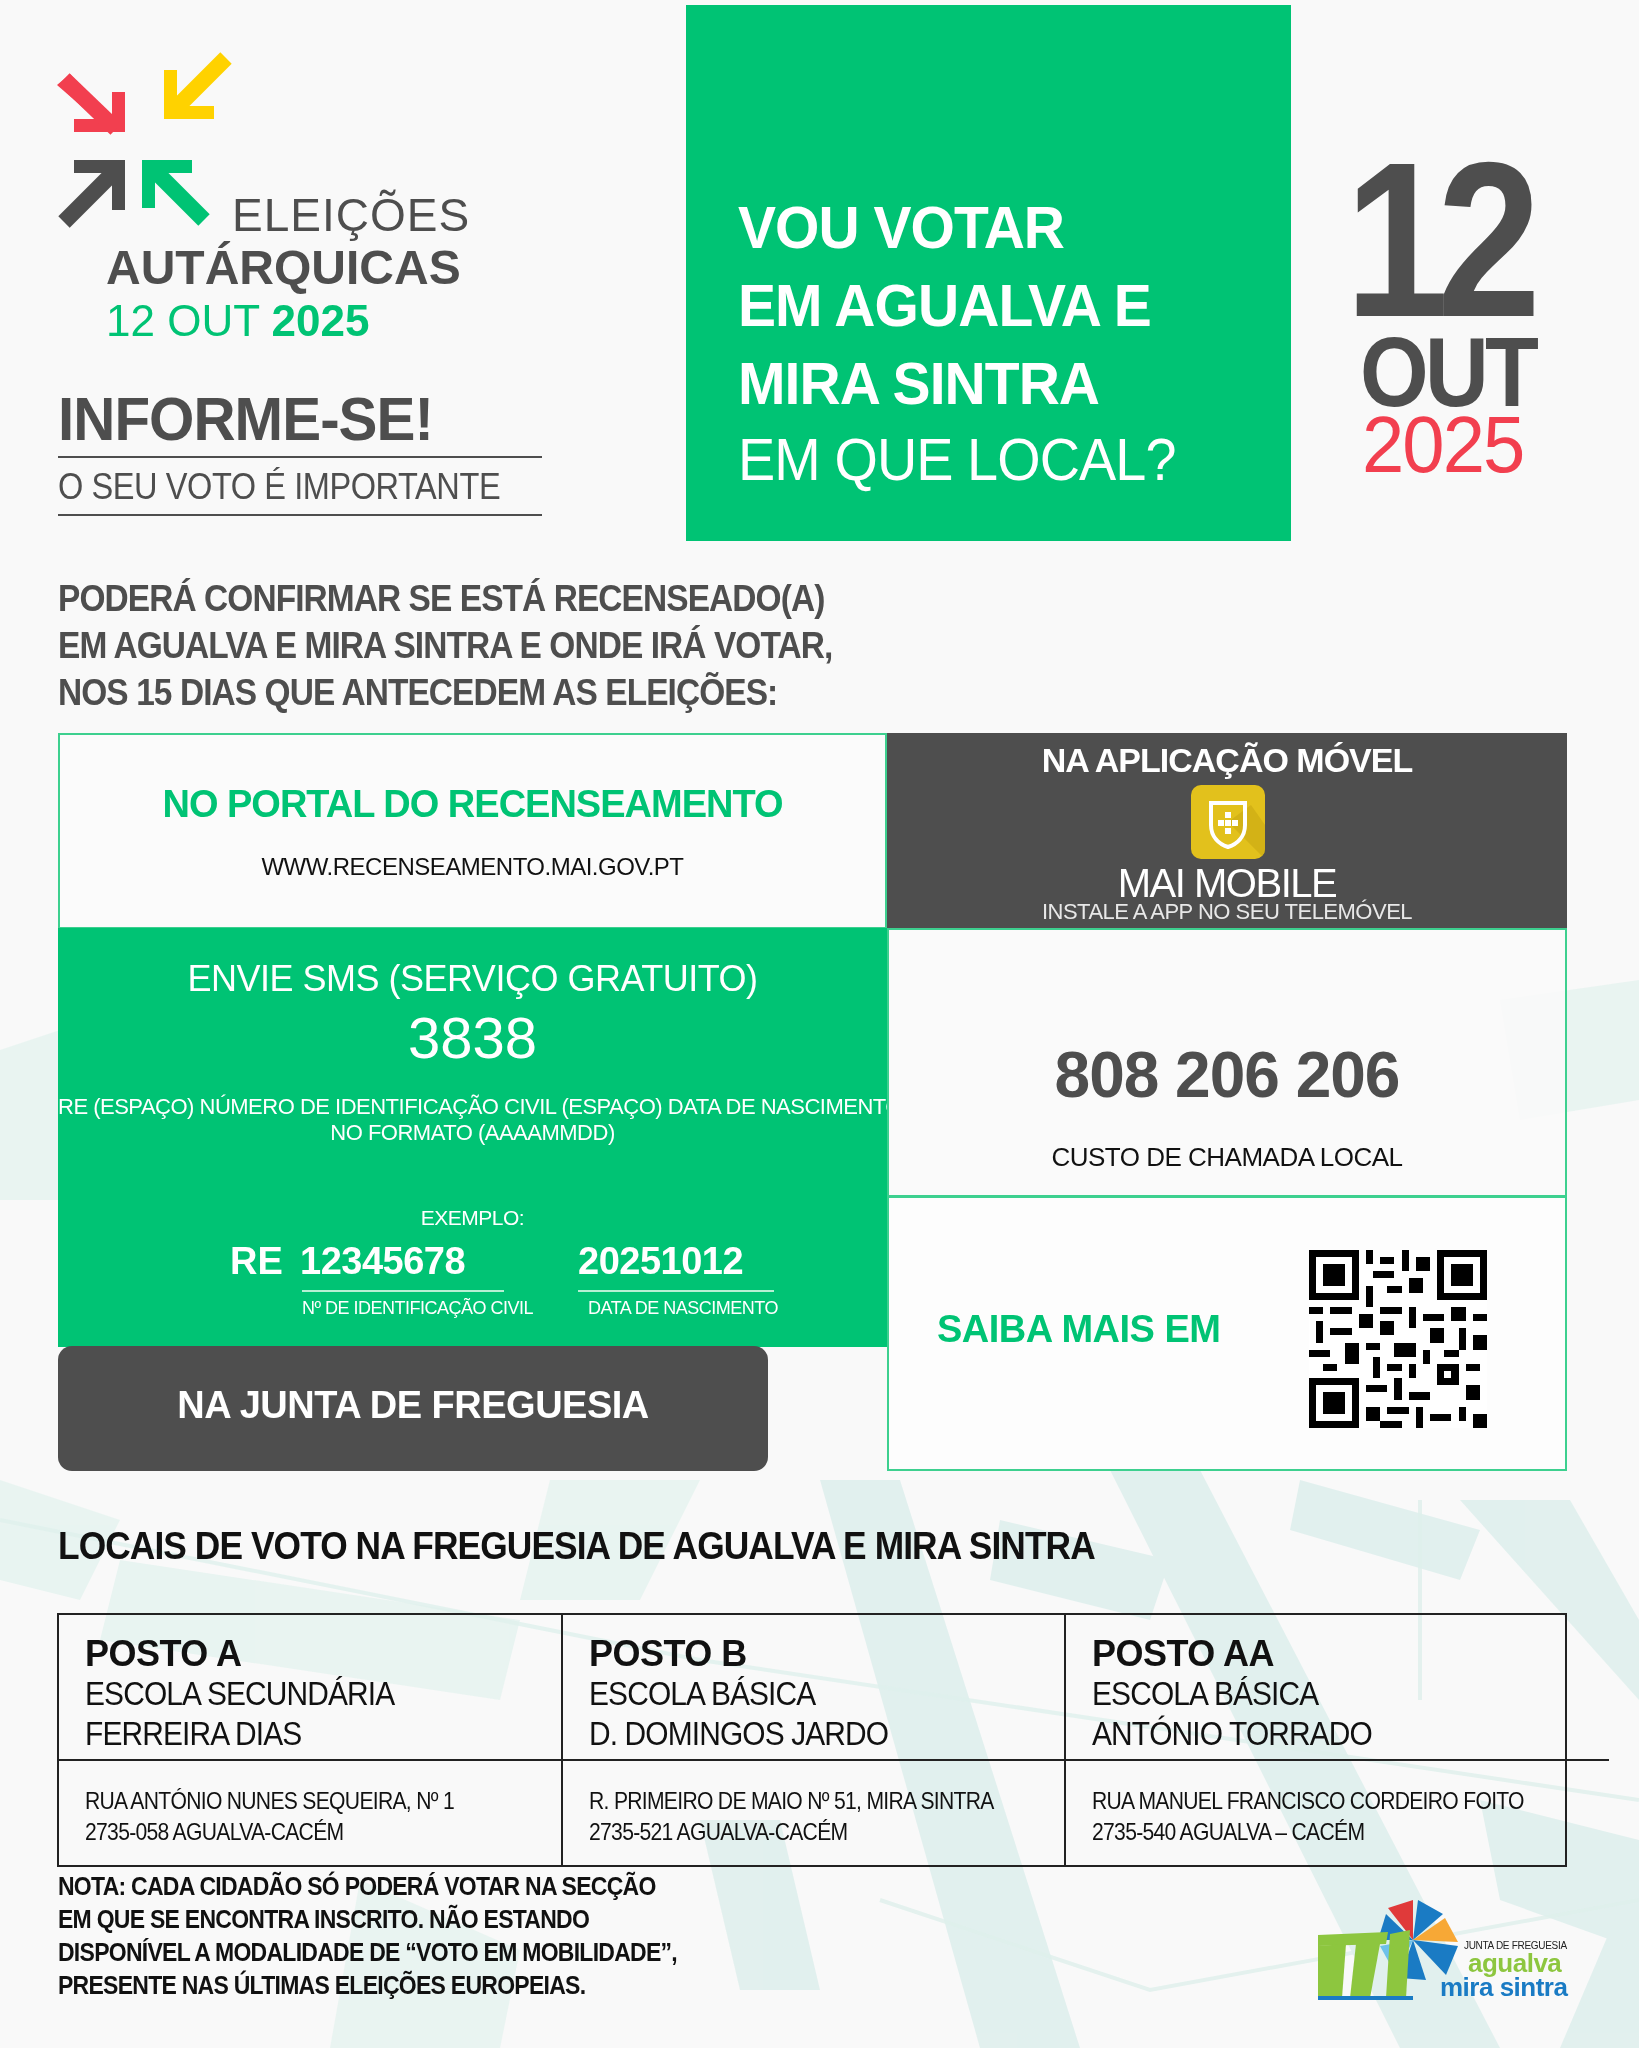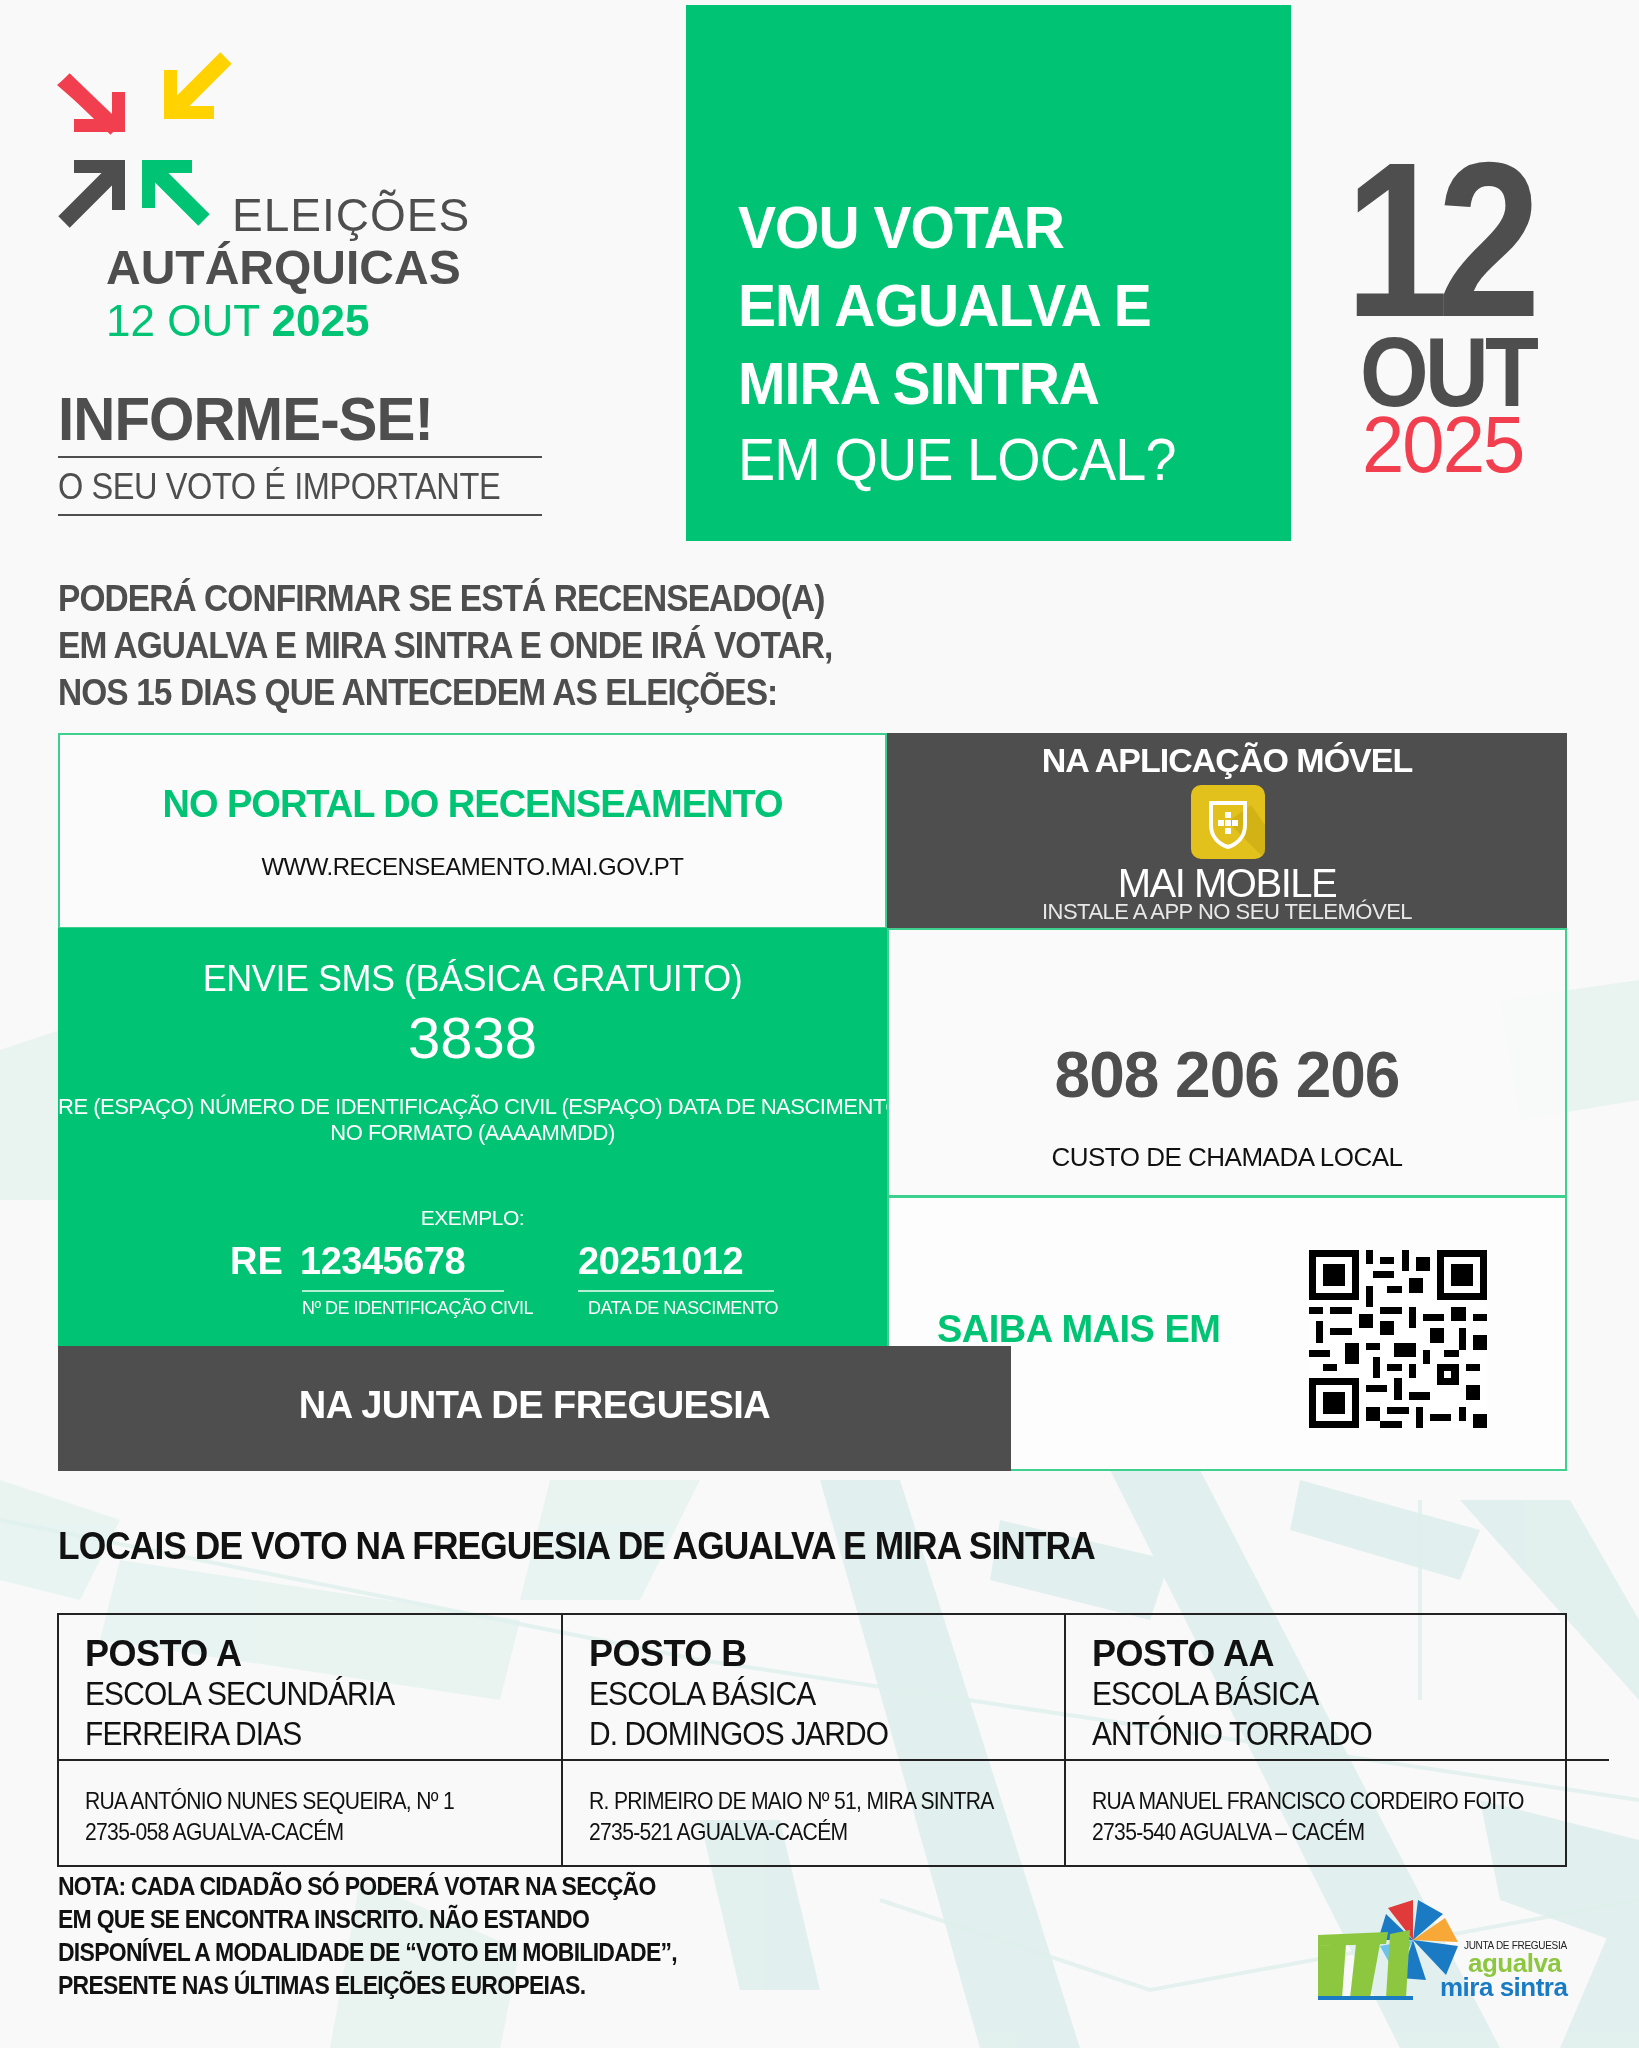--- a/index.html
+++ b/index.html
@@ -39,21 +39,21 @@
   
   .intro { left: 58px; top: 575px; font-size: 36px; font-weight: 700; color: #4e4e4e; line-height: 47px; letter-spacing: -1px; transform: scaleX(0.93); transform-origin: left; white-space: nowrap; }
 
   
   .box { position: absolute; z-index: 1; }
   .portal { left: 58px; top: 733px; width: 829px; height: 196px; background: #fbfbfb; border: 2px solid #3dd08f; }
   .app { left: 887px; top: 733px; width: 680px; height: 196px; background: #4e4e4e; }
   .sms { left: 58px; top: 928px; width: 829px; height: 419px; background: #00c374; }
   .linha { left: 887px; top: 928px; width: 680px; height: 269px; background: rgba(250,250,250,0.9); border: 2px solid #3dd08f; }
   .saiba { left: 887px; top: 1196px; width: 680px; height: 275px; background: #fdfdfd; border: 2px solid #3dd08f; }
-  .junta { left: 58px; top: 1346px; width: 953px; height: 125px; background: #4e4e4e; }
+  .junta { left: 58px; top: 1346px; width: 710px; height: 125px; background: #4e4e4e; border-radius: 14px; }
 
   .center { position: absolute; left: 0; right: 0; text-align: center; white-space: nowrap; }
 
   .portal-title { top: 48px; font-size: 38px; font-weight: 700; color: #00c374; letter-spacing: -1px; }
   .portal-url { top: 118px; font-size: 24px; color: #111; letter-spacing: -0.5px; font-weight: 400; }
 
   .app-title { top: 8px; font-size: 34px; font-weight: 700; color: #fff; letter-spacing: -1px; }
   .app-icon { position: absolute; left: 304px; top: 52px; width: 74px; height: 74px; border-radius: 10px; background: #e2c11c; overflow: hidden; }
   .app-name { top: 128px; font-size: 40px; color: #fff; letter-spacing: -1.5px; }
   .app-hint { top: 166px; font-size: 22px; color: #e8e8e8; letter-spacing: -0.5px; }
@@ -184,21 +184,21 @@
       <rect x="34" y="35" width="6" height="6" fill="#fff"></rect>
       <rect x="41" y="35" width="6" height="6" fill="#fff"></rect>
       <rect x="34" y="43" width="6" height="6" fill="#fff"></rect>
     </svg>
   </div>
   <div class="center app-name">MAI MOBILE</div>
   <div class="center app-hint">INSTALE A APP NO SEU TELEMÓVEL</div>
 </div>
 
 <div class="box sms">
-  <div class="center sms-title">ENVIE SMS (BÁSICA GRATUITO)</div>
+  <div class="center sms-title">ENVIE SMS (SERVIÇO GRATUITO)</div>
   <div class="center sms-number">3838</div>
   <div class="center sms-desc">
     <div>RE (ESPAÇO) NÚMERO DE IDENTIFICAÇÃO CIVIL (ESPAÇO) DATA DE NASCIMENTO</div>
     <div>NO FORMATO (AAAAMMDD)</div>
   </div>
   <div class="center sms-ex-label">EXEMPLO:</div>
   <div class="sms-example">
     <span class="re">RE</span>
     <span class="num" style="left:70px">12345678</span>
     <span class="num" style="left:348px">20251012</span>

